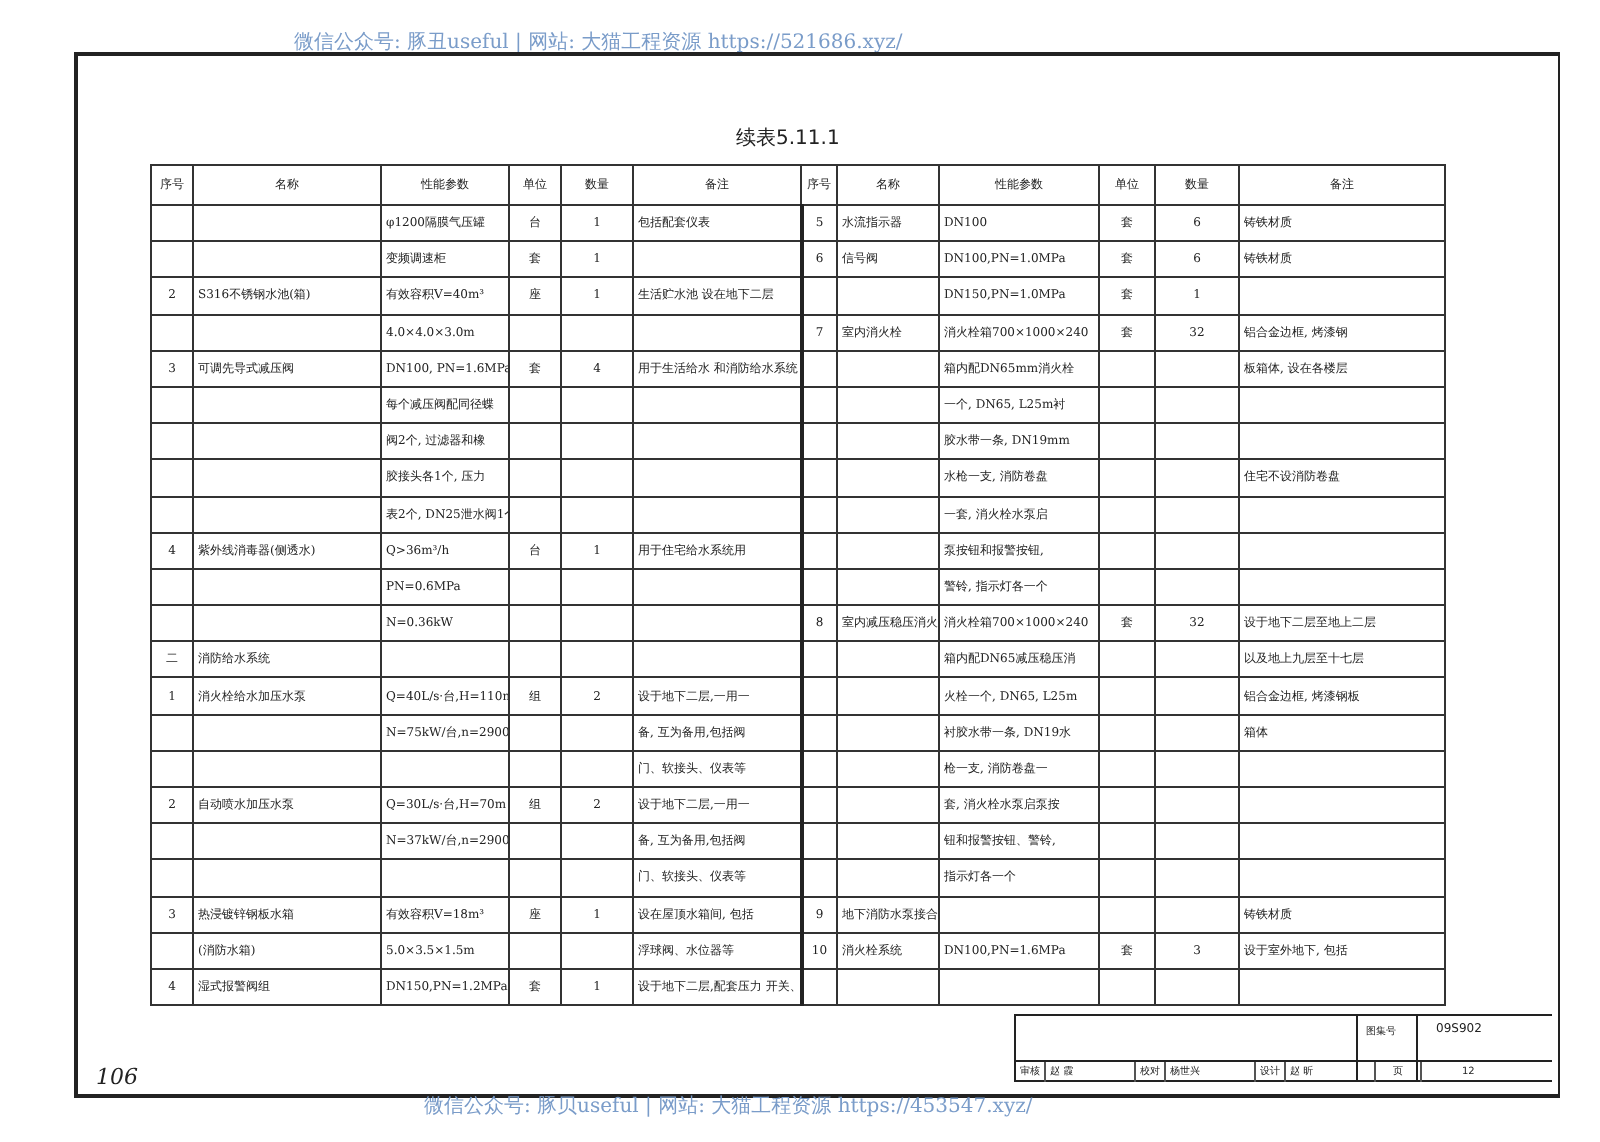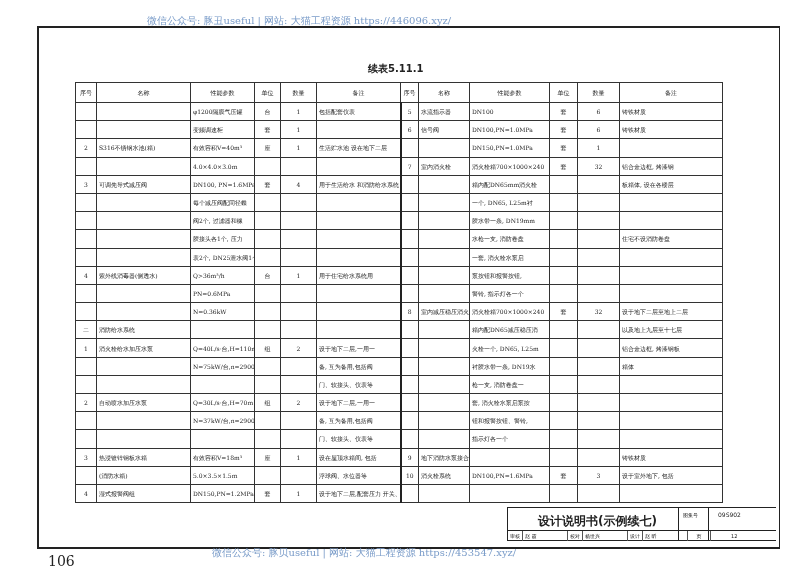--- a/index.html
+++ b/index.html
@@ -1,39 +1,39 @@
 <!DOCTYPE html>
 <html><head>
 <meta charset="utf-8">
 <style>
   html,body{margin:0;padding:0;background:#fff;}
   body{width:800px;height:571px;position:relative;overflow:hidden;font-family:"DejaVu Sans",sans-serif;color:#222;}
   .frame{position:absolute;left:37px;top:26px;width:743px;height:523px;border:2px solid #222;border-right-width:1px;box-sizing:border-box;}
   .wm{position:absolute;font-size:10px;color:#7a9cc9;white-space:nowrap;font-family:"DejaVu Serif",serif;}
   .wm-top{left:147px;top:14px;}
   .wm-bot{left:212px;top:546px;}
-  .table-title{position:absolute;left:368px;top:62px;font-size:10px;font-weight:bold;}
+  .table-title{position:absolute;left:368px;top:62px;font-size:10px;font-weight:normal;}
   table.spec{position:absolute;left:75px;top:82px;border-collapse:collapse;table-layout:fixed;width:647px;font-family:"DejaVu Serif",serif;}
   table.spec td, table.spec th{border:1px solid #333;font-size:6px;height:17.2px;padding:0 2px;white-space:nowrap;overflow:hidden;line-height:7px;}
   table.spec th{height:19px;font-weight:normal;text-align:center;}
   table.spec td.c{text-align:center;}
   table.spec td.mid{border-left:2px solid #222;}
-  .page-num{position:absolute;left:48px;top:553px;font-size:14px;font-family:"DejaVu Serif",serif;}
+  .page-num{position:absolute;left:48px;top:532px;font-size:11px;font-family:"DejaVu Serif",serif;font-style:italic;}
   .titleblock{position:absolute;left:507px;top:507px;width:268px;height:32px;border:1px solid #222;border-right:none;}
   .tb-title{position:absolute;left:30px;top:5px;font-size:12px;font-weight:bold;}
   .tb-atlas-label{position:absolute;left:175px;top:4px;font-size:5px;}
   .tb-atlas{position:absolute;left:210px;top:3px;font-size:6px;}
   .tb-row{position:absolute;left:0;top:22px;width:268px;height:10px;border-top:1px solid #222;font-size:5px;display:flex;}
   .tb-row span{padding:0 2px;border-right:1px solid #555;line-height:10px;}
   .vline{position:absolute;top:0;width:1px;height:32px;background:#222;}
 </style>
 </head>
 <body>
 
-<div class="wm wm-top">微信公众号: 豚丑useful | 网站: 大猫工程资源 https://446096.xyz/</div>
+<div class="wm wm-top">微信公众号: 豚丑useful | 网站: 大猫工程资源 https://521686.xyz/</div>
 <div class="frame"></div>
 <div class="table-title">续表5.11.1</div>
 
 <table class="spec">
   <colgroup>
     <col style="width:21px">
       <col style="width:94px">
       <col style="width:64px">
       <col style="width:26px">
       <col style="width:36px">
@@ -367,21 +367,20 @@
         <td class=""></td>
         <td class=""></td>
         <td class="c"></td>
         <td class="c"></td>
         <td class=""></td>
       </tr>
     </tbody>
 </table>
 
 <div class="titleblock">
-  <div class="tb-title">设计说明书(示例续七)</div>
   <div class="vline" style="left:170px"></div>
   <div class="vline" style="left:200px"></div>
   <div class="tb-atlas-label">图集号</div>
   <div class="tb-atlas">09S902</div>
   <div class="tb-row">
     <span>审核</span>
     <span style="width:40px">赵 霞</span>
     <span>校对</span>
     <span style="width:40px">杨世兴</span>
     <span>设计</span>

